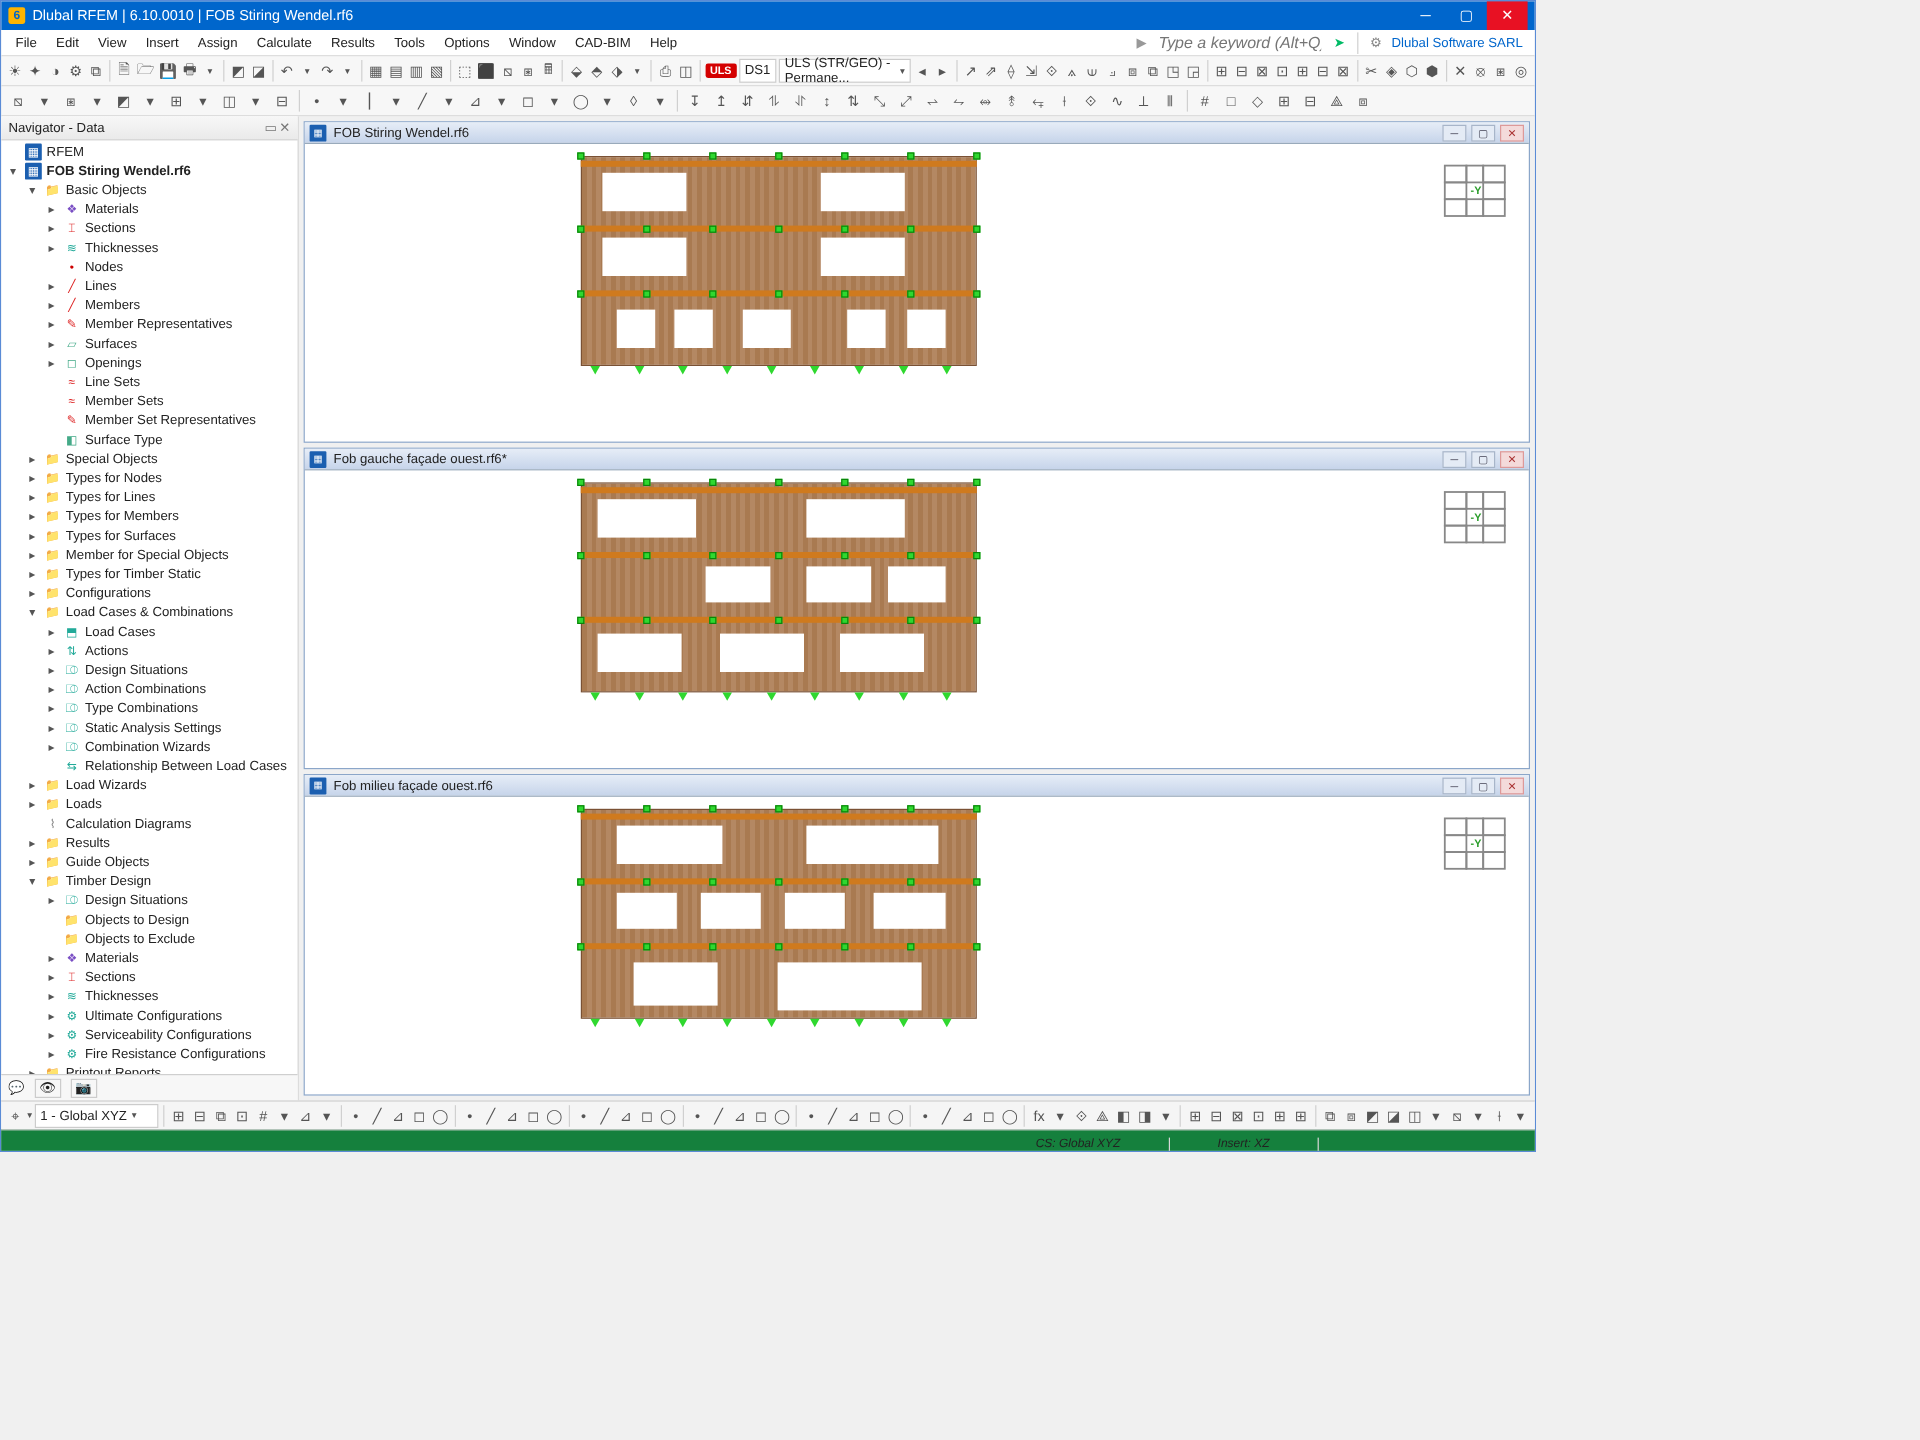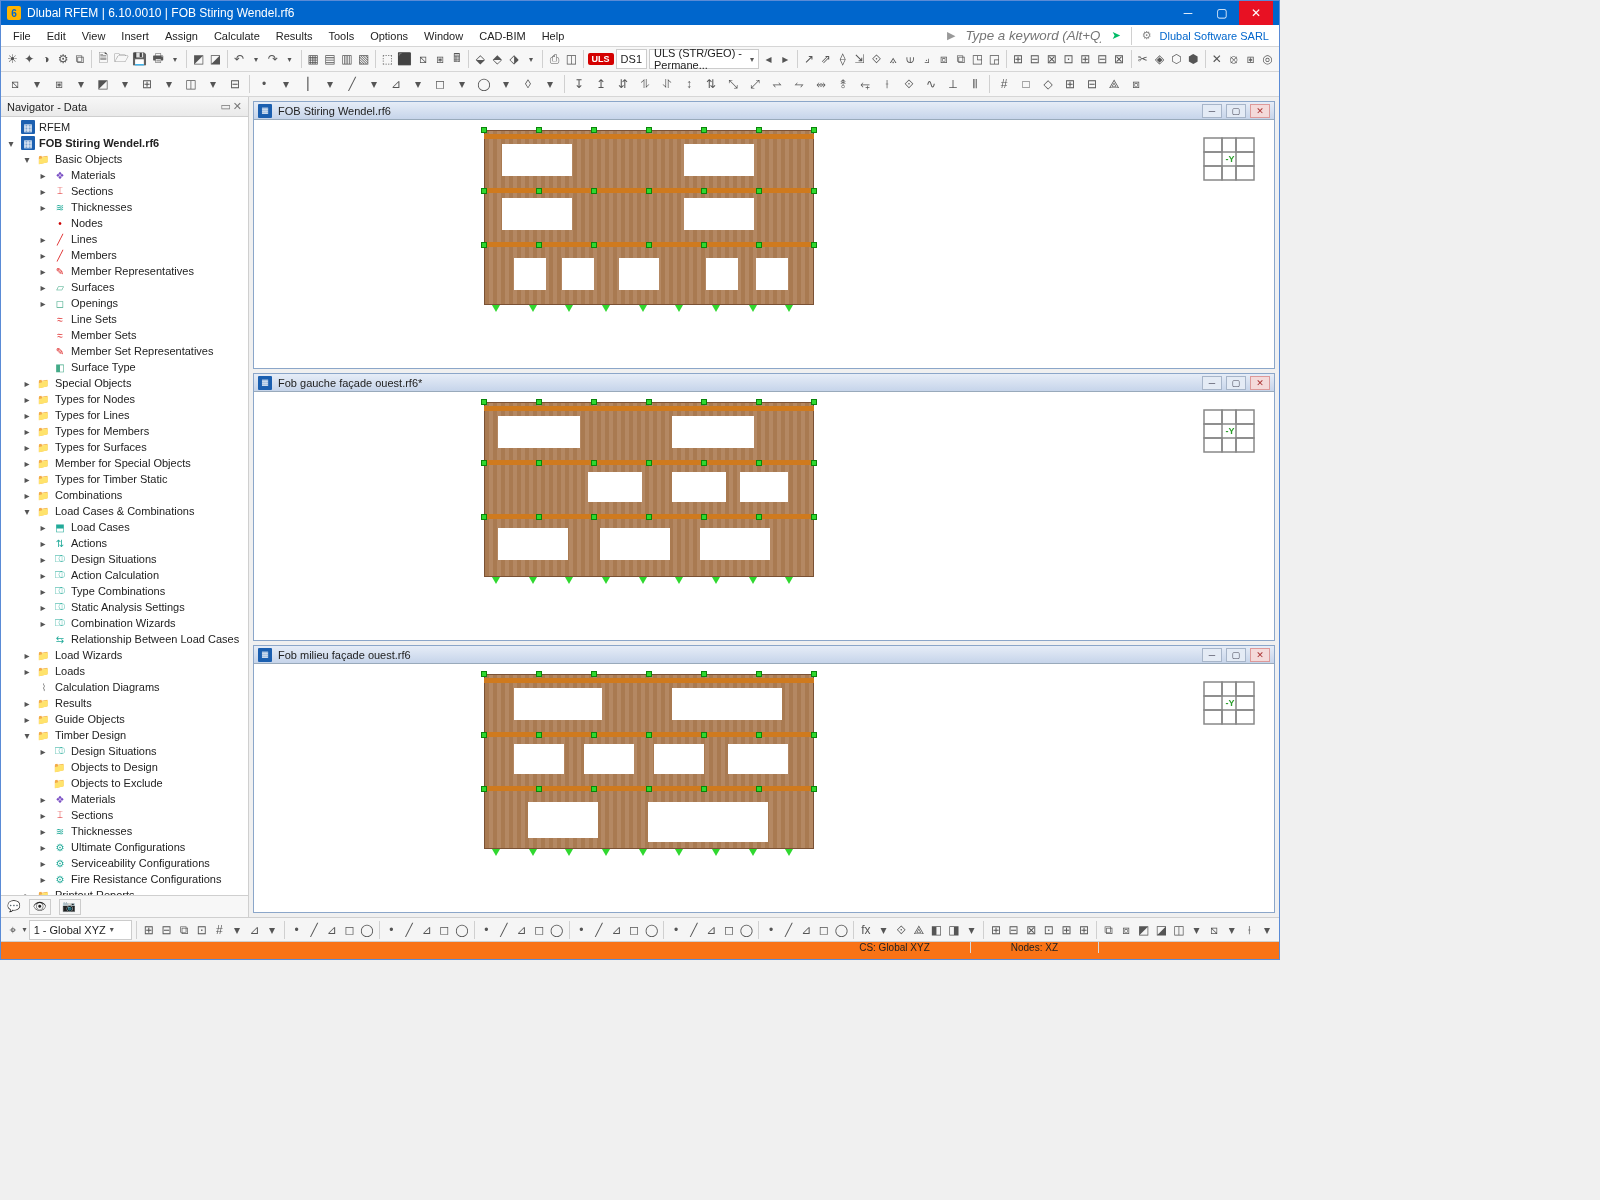--- a/index.html
+++ b/index.html
@@ -51,21 +51,21 @@
   .wall { position:absolute; background:repeating-linear-gradient(90deg,#a97a51 0 4px,#b48863 4px 8px); border:1px solid #7a5134;}
   .beam { position:absolute; background:#cf7a1e; height:5px;}
   .opening { position:absolute; background:#fff;}
   .node { position:absolute; width:6px; height:6px; background:#2fd82f; border:1px solid #0a850a;}
   .support { position:absolute; width:0;height:0;border-left:4px solid transparent;border-right:4px solid transparent;border-top:7px solid #2fd82f;}
   .compass { position:absolute; right:14px; top:14px; width:60px; height:52px;}
   .compass svg { width:100%; height:100%;}
   
   .status-toolbar { display:flex; align-items:center; background:#f5f5f5; border-top:1px solid #cfcfcf; height:24px; padding:0 4px; gap:2px; overflow:hidden;}
   .status-toolbar .tb-btn{ width:18px; height:18px;}
-  .statusbar { display:flex; align-items:flex-start; background:#f97316; border-top:1px solid #cfcfcf; height:18px; font-size:10px;}
+  .statusbar { display:flex; align-items:flex-end; background:#15803d; border-top:1px solid #cfcfcf; height:18px; font-size:10px;font-style:italic;}
   .status-cell { border-right:1px solid #d8d8d8; padding:0 40px;}
 </style>
 </head>
 <body>
 
 <div class="titlebar">
   <div class="logo">6</div>
   <span>Dlubal RFEM | 6.10.0010 | FOB Stiring Wendel.rf6</span>
   <div class="win-ctrls">
     <div class="win-ctrl">─</div>
@@ -355,21 +355,21 @@
           <span>Member for Special Objects</span>
         </div>
         <div class="tree-row" style="padding-left: 20px;">
           <span class="tw">▸</span>
           <span class="ico folder">📁</span>
           <span>Types for Timber Static</span>
         </div>
         <div class="tree-row" style="padding-left: 20px;">
           <span class="tw">▸</span>
           <span class="ico folder">📁</span>
-          <span>Combinations</span>
+          <span>Configurations</span>
         </div>
         <div class="tree-row" style="padding-left: 20px;">
           <span class="tw">▾</span>
           <span class="ico folder">📁</span>
           <span>Load Cases &amp; Combinations</span>
         </div>
         <div class="tree-row" style="padding-left: 36px;">
           <span class="tw">▸</span>
           <span class="ico teal">⬒</span>
           <span>Load Cases</span>
@@ -380,21 +380,21 @@
           <span>Actions</span>
         </div>
         <div class="tree-row" style="padding-left: 36px;">
           <span class="tw">▸</span>
           <span class="ico teal">⎄</span>
           <span>Design Situations</span>
         </div>
         <div class="tree-row" style="padding-left: 36px;">
           <span class="tw">▸</span>
           <span class="ico teal">⎄</span>
-          <span>Action Calculation</span>
+          <span>Action Combinations</span>
         </div>
         <div class="tree-row" style="padding-left: 36px;">
           <span class="tw">▸</span>
           <span class="ico teal">⎄</span>
           <span>Type Combinations</span>
         </div>
         <div class="tree-row" style="padding-left: 36px;">
           <span class="tw">▸</span>
           <span class="ico teal">⎄</span>
           <span>Static Analysis Settings</span>
@@ -785,15 +785,15 @@
     <div class="tb-btn">▾</div>
     <div class="tb-btn">⧅</div>
     <div class="tb-btn">▾</div>
     <div class="tb-btn">⟊</div>
     <div class="tb-btn">▾</div>
   </div>
 
 <div class="statusbar">
   <div style="flex:1"></div>
   <div class="status-cell">CS: Global XYZ</div>
-  <div class="status-cell">Nodes: XZ</div>
+  <div class="status-cell">Insert: XZ</div>
   <div style="width:180px"></div>
 </div>
 
 </body></html>

